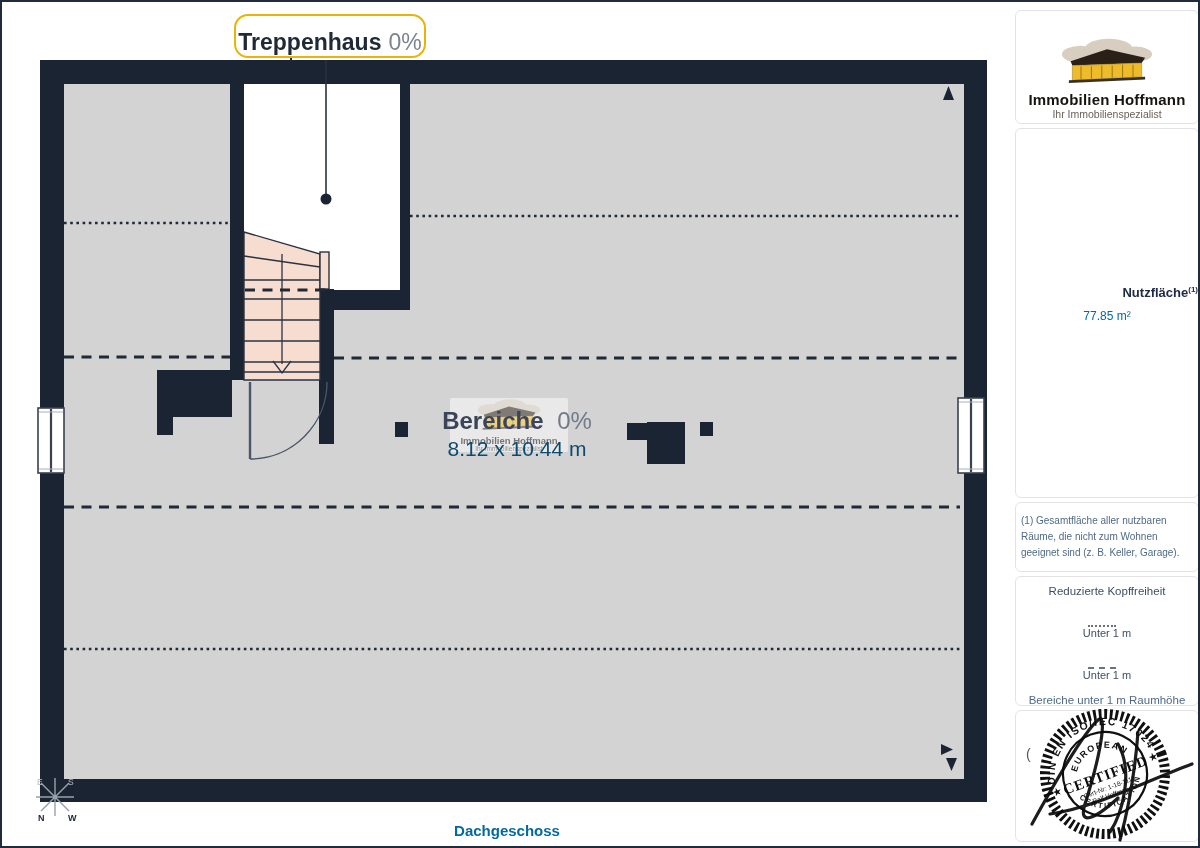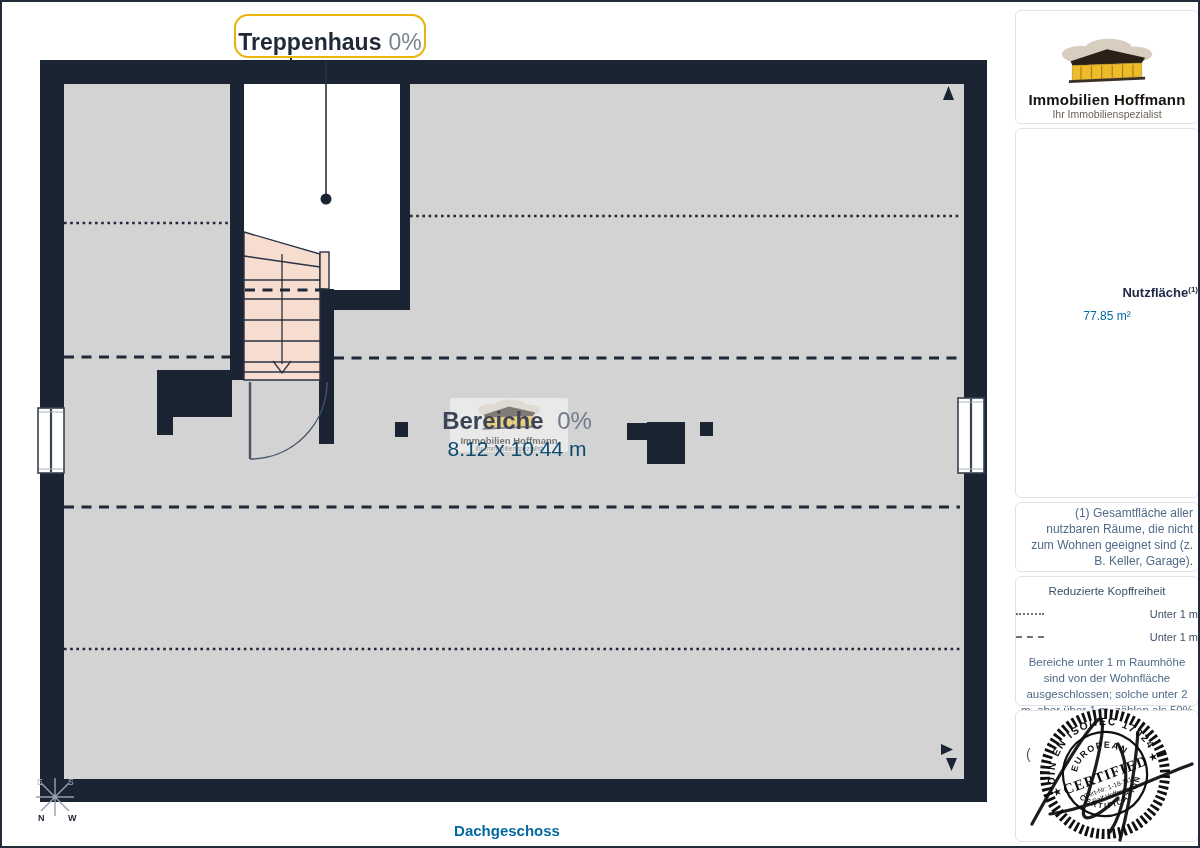--- a/index.html
+++ b/index.html
@@ -22,24 +22,24 @@
   .floor-name{left:0;top:820px;width:1010px;text-align:center;font-size:15px;font-weight:bold;color:#0369a1;}
   
   .card{position:absolute;left:1013px;width:184px;background:#fff;border:1px solid #e3e3e3;border-radius:6px;box-sizing:border-box;}
   .logo-card{top:8px;height:114px;text-align:center;}
   .logo-co{font-size:15px;font-weight:bold;color:#171310;margin-top:-2px;letter-spacing:0.2px;}
   .logo-tag{font-size:10.5px;color:#6a6258;margin-top:0px;}
   .area-card{top:126px;height:370px;}
   .area-card .hd{position:absolute;top:156px;width:100%;text-align:right;font-size:13px;font-weight:bold;color:#202b45;}
   .area-card .val{position:absolute;top:180px;width:100%;text-align:center;font-size:12px;color:#0369a1;}
   .note-card{top:500px;height:70px;display:flex;align-items:center;justify-content:center;}
-  .note-card .txt{font-size:12px;line-height:16px;color:#4f6a87;text-align:right;width:172px;}
+  .note-card .txt{font-size:10px;line-height:16px;color:#4f6a87;text-align:left;width:172px;}
   .legend-card{top:574px;height:130px;padding-top:8px;}
   .legend-title{text-align:center;font-size:11.5px;color:#3d4f66;}
-  .legend-row{display:flex;align-items:center;justify-content:space-between;margin-top:11px;}
+  .legend-row{display:flex;align-items:center;justify-content:flex-end;margin-top:28px;flex-direction:column;}
   .legend-sample{width:28px;margin-right:10px;border-top-width:2px;border-top-color:#6b7280;}
   .legend-sample.dotted{border-top-style:dotted;}
   .legend-sample.dashed{border-top-style:dashed;}
   .legend-label{font-size:11px;color:#3d4f66;}
   .legend-note{margin-top:11px;font-size:11.5px;line-height:16px;color:#4f6a87;text-align:center;padding:0 4px;}
   .stamp-card{top:708px;height:132px;}
   .stamp-wrap{left:1028px;top:697px;width:150px;height:150px;transform:rotate(-20deg);z-index:6;}
   .sig-wrap{left:1020px;top:700px;width:180px;height:146px;z-index:7;}
   .stray{left:1024px;top:744px;font-size:14px;color:#555;z-index:8;}
   .serif{font-family:"Liberation Serif",serif;}

